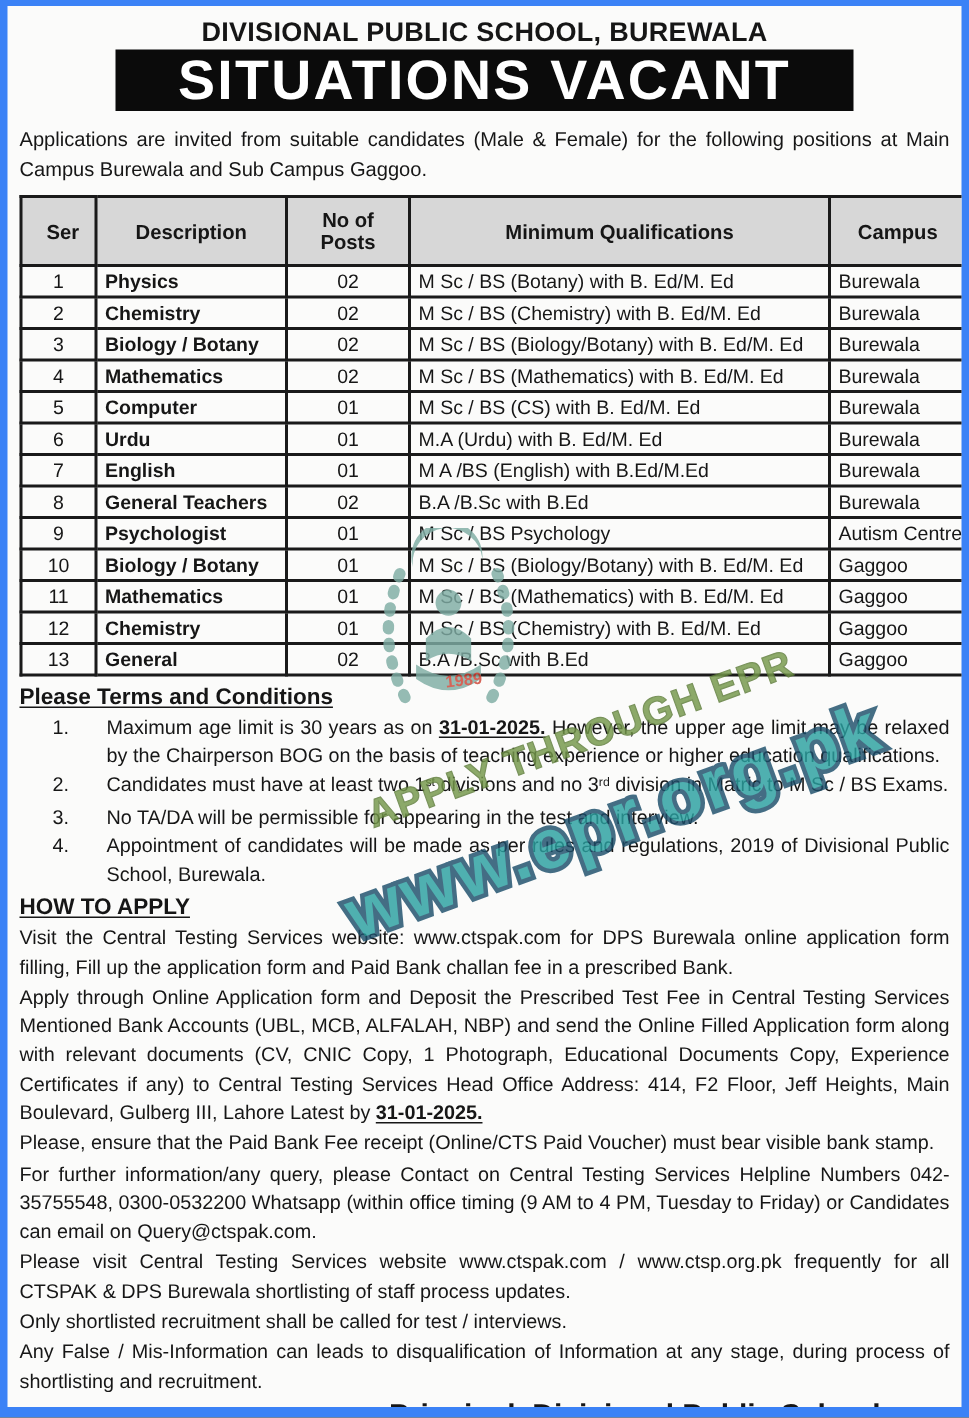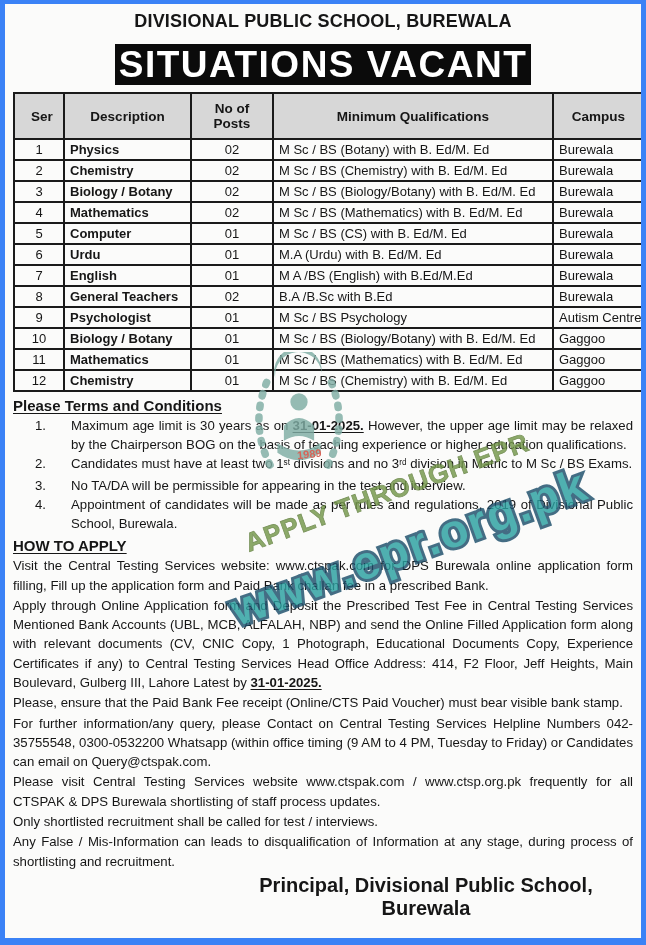--- a/index.html
+++ b/index.html
@@ -22,22 +22,22 @@
     background: #fbfbfa;
     padding: 5px 8px 0 8px;
     overflow: hidden;
   }
   .school-name {
     font-size: 18px; font-weight: bold;
     text-align: center; letter-spacing: .2px;
     margin: 2px 0 0 0;
   }
   .banner {
-    width: 416px; height: 41px;
-    margin: 12px auto 0 auto;
+    width: 492px; height: 41px;
+    margin: 1px auto 0 auto;
     background: var(--banner_bg, #0b0b0b);
     color: #fff;
     font-size: 37px; font-weight: bold;
     letter-spacing: 1.5px;
     text-align: center; line-height: 41px;
   }
   .intro {
     margin: 9px 0 0 0;
     font-size: 13.4px; line-height: 20px;
     text-align: justify;
@@ -128,20 +128,21 @@
 </style>
 </head>
 <body>
 
 <div class="frame">
   <div class="inner">
 
     <div class="school-name">DIVISIONAL PUBLIC SCHOOL, BUREWALA</div>
     <div class="banner">SITUATIONS VACANT</div>
 
+    <p class="intro">Applications are invited from suitable candidates (Male &amp; Female) for the following positions at Main Campus Burewala and Sub Campus Gaggoo.</p>
 
     <table class="positions">
       <colgroup>
         <col class="col-w-ser">
           <col class="col-w-description">
           <col class="col-w-posts">
           <col class="col-w-qualification">
           <col class="col-w-campus">
       </colgroup>
       <thead>
@@ -231,20 +232,27 @@
             <td class="col-qualification">M Sc / BS (Mathematics) with B. Ed/M. Ed</td>
             <td class="col-campus">Gaggoo</td>
           </tr>
           <tr>
             <td class="col-ser">12</td>
             <td class="col-description">Chemistry</td>
             <td class="col-posts">01</td>
             <td class="col-qualification">M Sc / BS (Chemistry) with B. Ed/M. Ed</td>
             <td class="col-campus">Gaggoo</td>
           </tr>
+          <tr>
+            <td class="col-ser">13</td>
+            <td class="col-description">General</td>
+            <td class="col-posts">02</td>
+            <td class="col-qualification">B.A /B.Sc with B.Ed</td>
+            <td class="col-campus">Gaggoo</td>
+          </tr>
         </tbody>
     </table>
 
     <div class="section-heading">Please Terms and Conditions</div>
 
     <div class="term">
       <span class="term-num">1.</span>
       <span class="term-text"><span>Maximum age limit is 30 years as on </span><span class="bu">31-01-2025.</span><span> However, the upper age limit may be relaxed by the Chairperson BOG on the basis of teaching experience or higher education qualifications.</span></span>
     </div>
     <div class="term">

